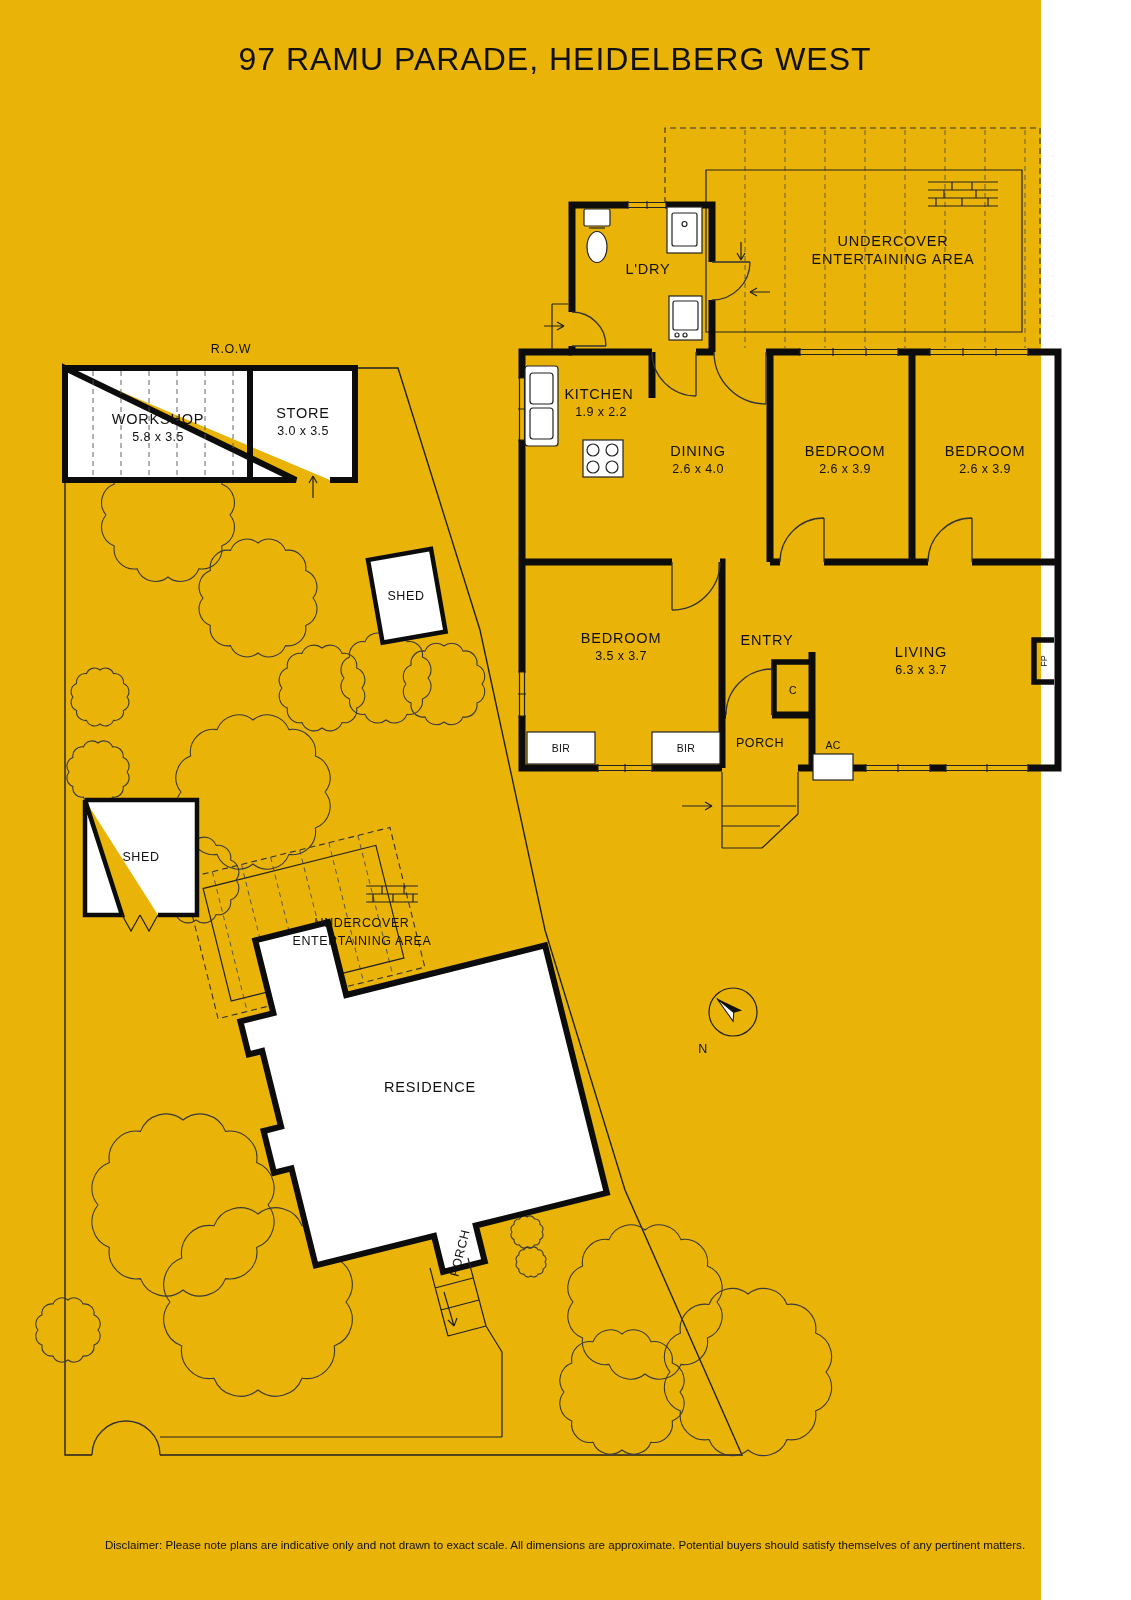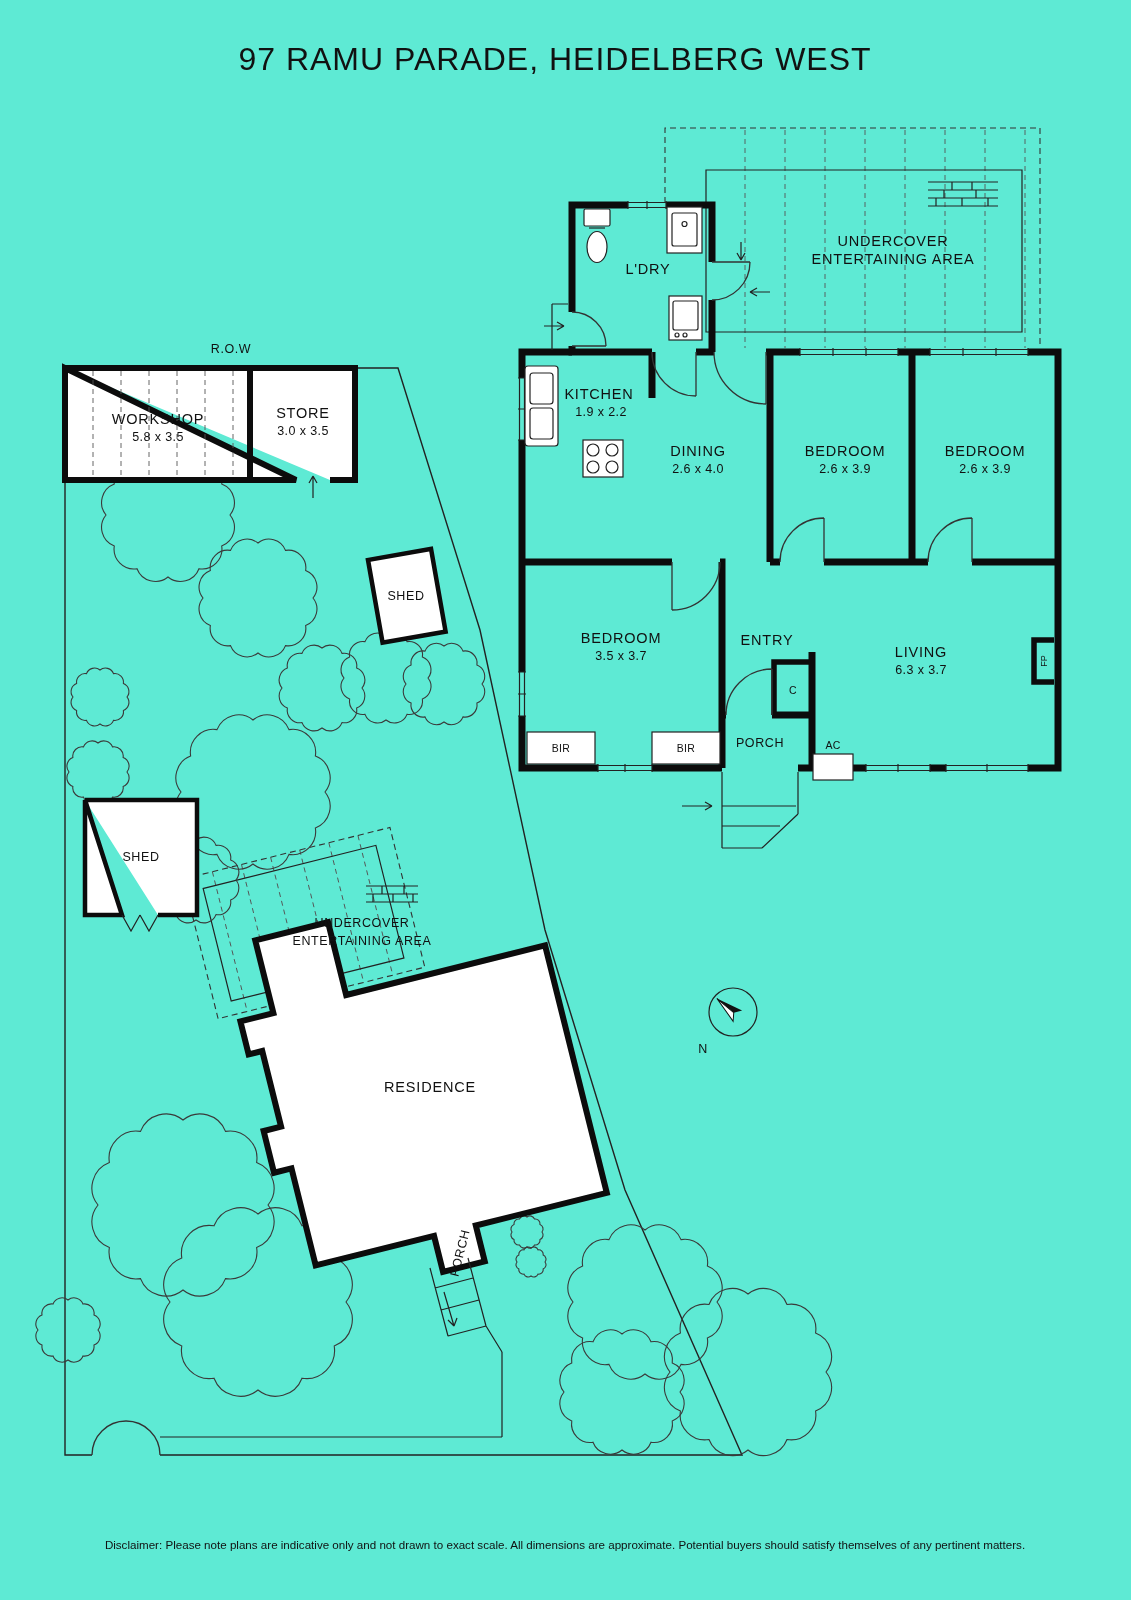--- a/index.html
+++ b/index.html
@@ -1,16 +1,16 @@
 <!DOCTYPE html>
 <html><head>
 <meta charset="utf-8">
 <style>
   html,body{margin:0;padding:0;background:#fff;}
-  .page{width:1131px;height:1600px;position:relative;background:#5eead4;font-family:"Liberation Sans",sans-serif;}
+  .page{width:1041px;height:1600px;position:relative;background:#eab308;font-family:"Liberation Sans",sans-serif;}
   svg{display:block;}
   text{fill:#111;text-anchor:middle;font-family:"Liberation Sans",sans-serif;}
   .t-title{font-size:32px;letter-spacing:1px;}
   .t-room{font-size:14.5px;letter-spacing:.8px;}
   .t-dims{font-size:12.5px;letter-spacing:.4px;}
   .t-small{font-size:10.5px;letter-spacing:.3px;}
   .t-label{font-size:12.5px;letter-spacing:.6px;}
   .t-tiny{font-size:9px;}
   .t-disc{font-size:11.6px;}
   .wall{stroke:#0c0c0c;stroke-width:7;fill:none;stroke-linecap:butt;stroke-linejoin:miter;}

